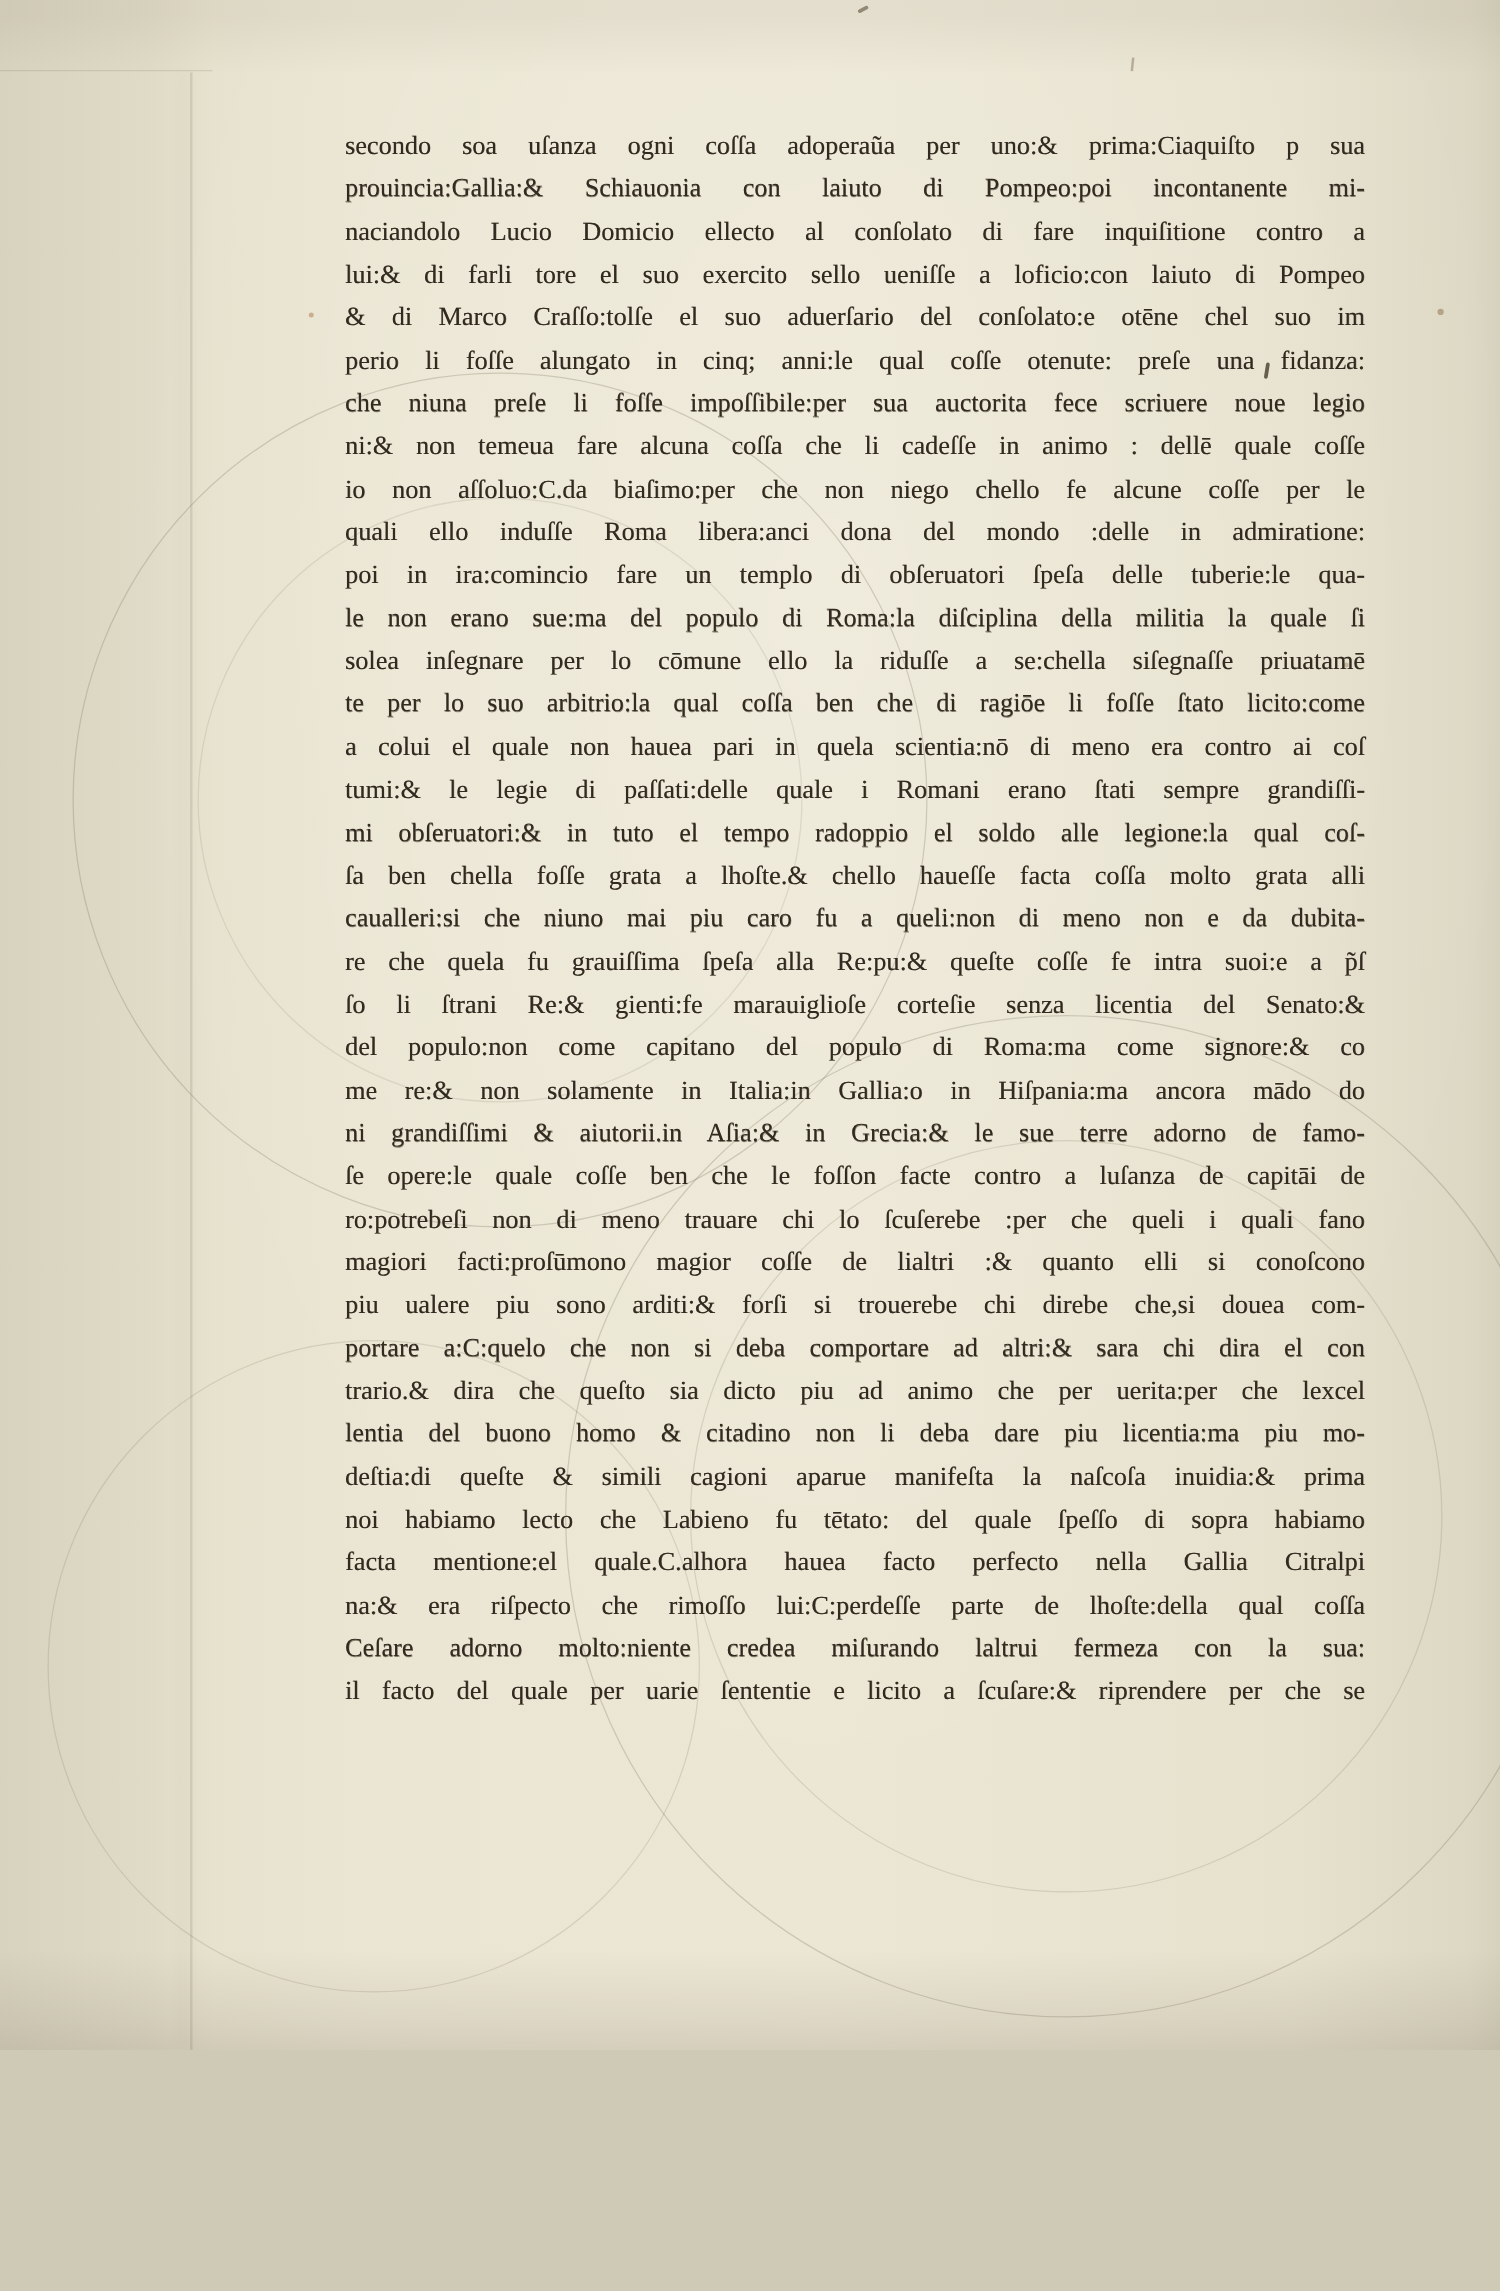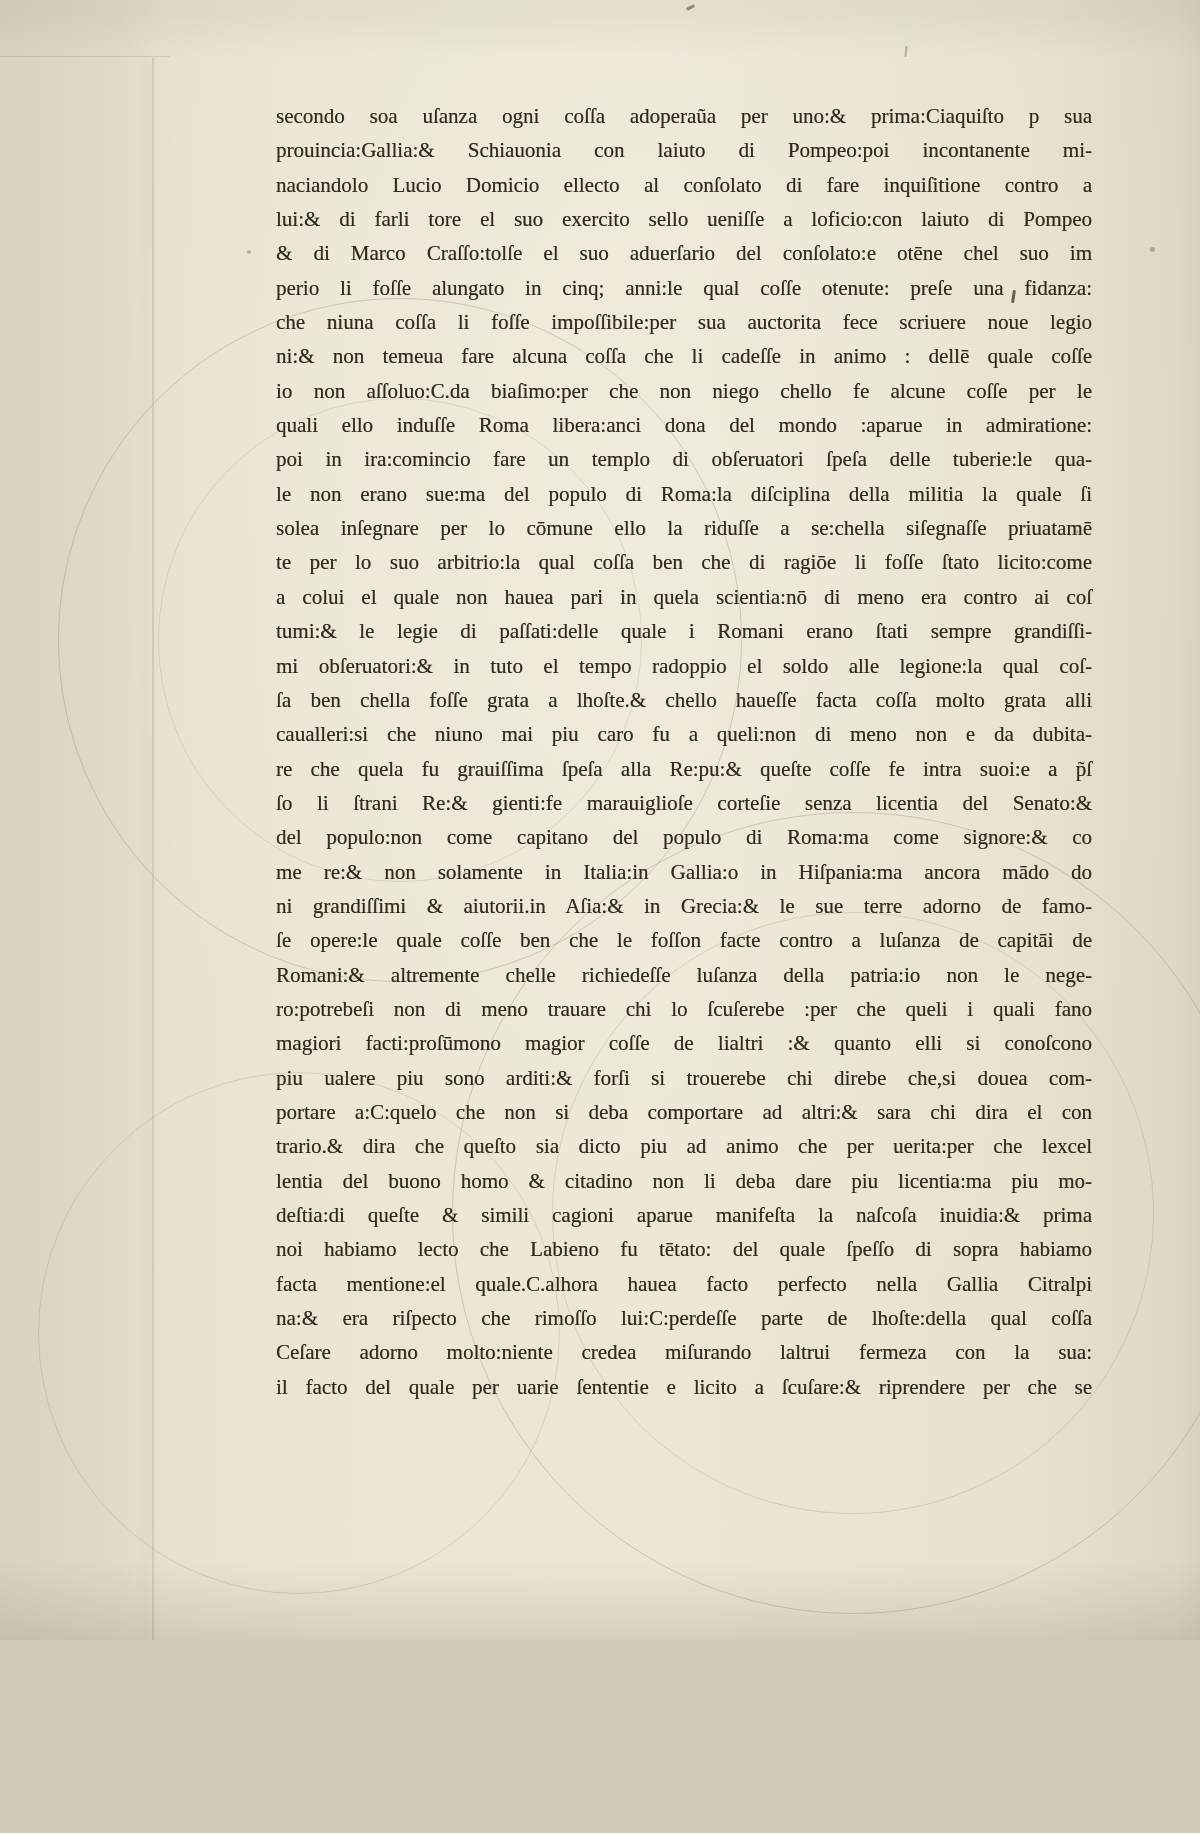--- a/index.html
+++ b/index.html
@@ -71,40 +71,39 @@
   <div class="speck sp6"></div>
   <div class="speck sp7"></div>
 
   <div class="text-block" id="text-block">
       <div class="text-line">secondo soa uſanza ogni coſſa adoperaũa per uno:&amp; prima:Ciaquiſto p sua</div>
       <div class="text-line">prouincia:Gallia:&amp; Schiauonia con laiuto di Pompeo:poi incontanente mi-</div>
       <div class="text-line">naciandolo Lucio Domicio ellecto al conſolato di fare inquiſitione contro a</div>
       <div class="text-line">lui:&amp; di farli tore el suo exercito sello ueniſſe a loficio:con laiuto di Pompeo</div>
       <div class="text-line">&amp; di Marco Craſſo:tolſe el suo aduerſario del conſolato:e otēne chel suo im</div>
       <div class="text-line">perio li foſſe alungato in cinq; anni:le qual coſſe otenute: preſe una fidanza:</div>
-      <div class="text-line">che niuna coſſa li foſſe impoſſibile:per sua auctorita fece scriuere noue legio</div>
+      <div class="text-line">che niuna preſe li foſſe impoſſibile:per sua auctorita fece scriuere noue legio</div>
       <div class="text-line">ni:&amp; non temeua fare alcuna coſſa che li cadeſſe in animo : dellē quale coſſe</div>
       <div class="text-line">io non aſſoluo:C.da biaſimo:per che non niego chello fe alcune coſſe per le</div>
-      <div class="text-line">quali ello induſſe Roma libera:anci dona del mondo :aparue in admiratione:</div>
+      <div class="text-line">quali ello induſſe Roma libera:anci dona del mondo :delle in admiratione:</div>
       <div class="text-line">poi in ira:comincio fare un templo di obſeruatori ſpeſa delle tuberie:le qua-</div>
       <div class="text-line">le non erano sue:ma del populo di Roma:la diſciplina della militia la quale ſi</div>
       <div class="text-line">solea inſegnare per lo cōmune ello la riduſſe a se:chella siſegnaſſe priuatamē</div>
       <div class="text-line">te per lo suo arbitrio:la qual coſſa ben che di ragiōe li foſſe ſtato licito:come</div>
       <div class="text-line">a colui el quale non hauea pari in quela scientia:nō di meno era contro ai coſ</div>
       <div class="text-line">tumi:&amp; le legie di paſſati:delle quale i Romani erano ſtati sempre grandiſſi-</div>
       <div class="text-line">mi obſeruatori:&amp; in tuto el tempo radoppio el soldo alle legione:la qual coſ-</div>
       <div class="text-line">ſa ben chella foſſe grata a lhoſte.&amp; chello haueſſe facta coſſa molto grata alli</div>
       <div class="text-line">caualleri:si che niuno mai piu caro fu a queli:non di meno non e da dubita-</div>
       <div class="text-line">re che quela fu grauiſſima ſpeſa alla Re:pu:&amp; queſte coſſe fe intra suoi:e a p̃ſ</div>
       <div class="text-line">ſo li ſtrani Re:&amp; gienti:fe marauiglioſe corteſie senza licentia del Senato:&amp;</div>
       <div class="text-line">del populo:non come capitano del populo di Roma:ma come signore:&amp; co</div>
       <div class="text-line">me re:&amp; non solamente in Italia:in Gallia:o in Hiſpania:ma ancora mādo do</div>
       <div class="text-line">ni grandiſſimi &amp; aiutorii.in Aſia:&amp; in Grecia:&amp; le sue terre adorno de famo-</div>
       <div class="text-line">ſe opere:le quale coſſe ben che le foſſon facte contro a luſanza de capitāi de</div>
-      <div class="text-line">Romani:&amp; altremente chelle richiedeſſe luſanza della patria:io non le nege-</div>
       <div class="text-line">ro:potrebeſi non di meno trauare chi lo ſcuſerebe :per che queli i quali fano</div>
       <div class="text-line">magiori facti:proſūmono magior coſſe de lialtri :&amp; quanto elli si conoſcono</div>
       <div class="text-line">piu ualere piu sono arditi:&amp; forſi si trouerebe chi direbe che,si douea com-</div>
       <div class="text-line">portare a:C:quelo che non si deba comportare ad altri:&amp; sara chi dira el con</div>
       <div class="text-line">trario.&amp; dira che queſto sia dicto piu ad animo che per uerita:per che lexcel</div>
       <div class="text-line">lentia del buono homo &amp; citadino non li deba dare piu licentia:ma piu mo-</div>
       <div class="text-line">deſtia:di queſte &amp; simili cagioni aparue manifeſta la naſcoſa inuidia:&amp; prima</div>
       <div class="text-line">noi habiamo lecto che Labieno fu tētato: del quale ſpeſſo di sopra habiamo</div>
       <div class="text-line">facta mentione:el quale.C.alhora hauea facto perfecto nella Gallia Citralpi</div>
       <div class="text-line">na:&amp; era riſpecto che rimoſſo lui:C:perdeſſe parte de lhoſte:della qual coſſa</div>

